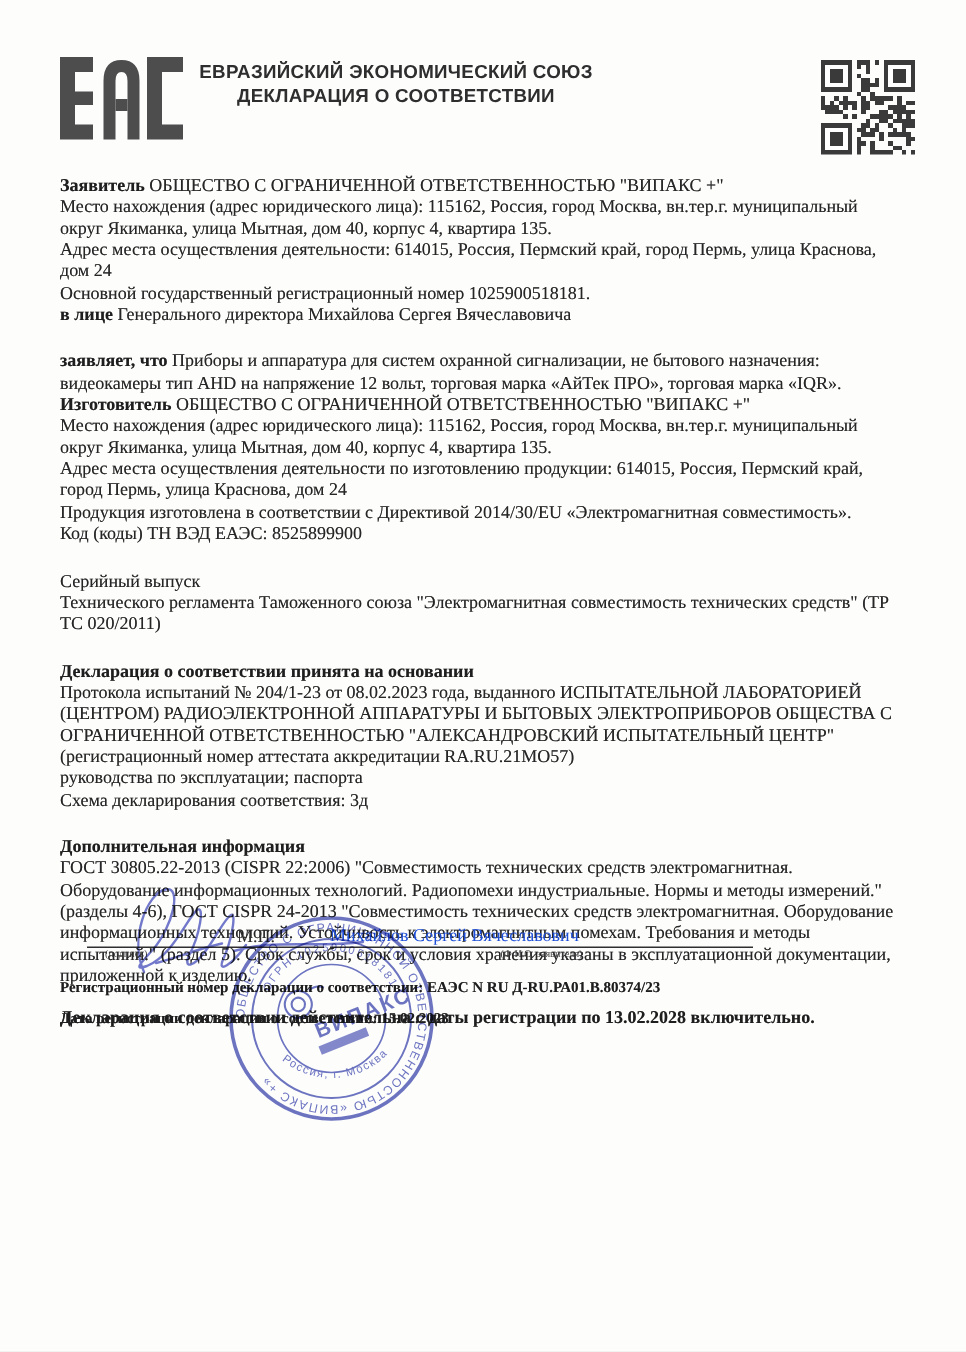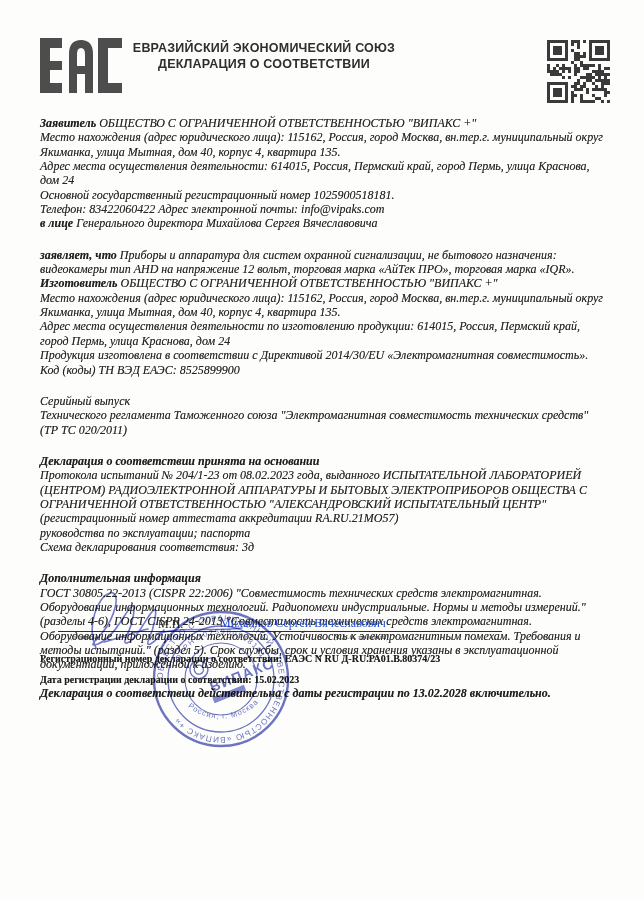--- a/index.html
+++ b/index.html
@@ -23,21 +23,21 @@
     font-weight:bold;font-size:12.5px;line-height:16px;
     color:#2e2e2e;letter-spacing:.2px;
   }
   .qr{position:absolute;left:547px;top:40px;width:63px;height:63px;}
   
   .doc-body{
     position:absolute;left:40px;top:116px;width:563px;
     font-size:12px;line-height:14.35px;
     text-shadow:0 0 .4px rgba(45,45,45,.55);
   }
-  .doc-body p{margin:0;padding:0;font-style:italic;}
+  .doc-body p{margin:0;padding:0;}
   .doc-body p.gap{margin-top:17px;}
   .doc-body p.biggap{margin-top:14px;}
   .b{font-weight:bold;color:#1e1e1e;}
   
   .sig-row{
     position:absolute;left:40px;top:615px;width:563px;height:30px;
     font-size:12px;
   }
   .mp{position:absolute;left:118px;top:2px;color:#2a2a2a;}
   .sig-name{position:absolute;left:180px;top:1px;width:282px;text-align:left;color:#1d4ed8;}
@@ -222,21 +222,20 @@
         <rect x="3" y="45" width="15" height="15" fill="#fff"></rect>
         <rect x="6" y="48" width="9" height="9" fill="#3a3a3a"></rect>
       </svg>
   </div>
 
   <div class="doc-body">
       <p><span class="b">Заявитель </span><span>ОБЩЕСТВО С ОГРАНИЧЕННОЙ ОТВЕТСТВЕННОСТЬЮ "ВИПАКС +"</span></p>
       <p><span>Место нахождения (адрес юридического лица): 115162, Россия, город Москва, вн.тер.г. муниципальный округ Якиманка, улица Мытная, дом 40, корпус 4, квартира 135.</span></p>
       <p><span>Адрес места осуществления деятельности: 614015, Россия, Пермский край, город Пермь, улица Краснова, дом 24</span></p>
       <p><span>Основной государственный регистрационный номер 1025900518181.</span></p>
-      <p><span>Телефон: 83422060422 Адрес электронной почты: info@vipaks.com</span></p>
       <p><span class="b">в лице </span><span>Генерального директора Михайлова Сергея Вячеславовича</span></p>
       <p class="gap"><span class="b">заявляет, что </span><span>Приборы и аппаратура для систем охранной сигнализации, не бытового назначения: видеокамеры тип AHD на напряжение 12 вольт, торговая марка «АйТек ПРО», торговая марка «IQR».</span></p>
       <p><span class="b">Изготовитель </span><span>ОБЩЕСТВО С ОГРАНИЧЕННОЙ ОТВЕТСТВЕННОСТЬЮ "ВИПАКС +"</span></p>
       <p><span>Место нахождения (адрес юридического лица): 115162, Россия, город Москва, вн.тер.г. муниципальный округ Якиманка, улица Мытная, дом 40, корпус 4, квартира 135.</span></p>
       <p><span>Адрес места осуществления деятельности по изготовлению продукции: 614015, Россия, Пермский край, город Пермь, улица Краснова, дом 24</span></p>
       <p><span>Продукция изготовлена в соответствии с Директивой 2014/30/EU «Электромагнитная совместимость».</span></p>
       <p><span>Код (коды) ТН ВЭД ЕАЭС: 8525899900</span></p>
       <p class="gap"><span>Серийный выпуск</span></p>
       <p><span>Технического регламента Таможенного союза "Электромагнитная совместимость технических средств" (ТР ТС 020/2011)</span></p>
       <p class="gap"><span class="b">Декларация о соответствии принята на основании</span></p>

